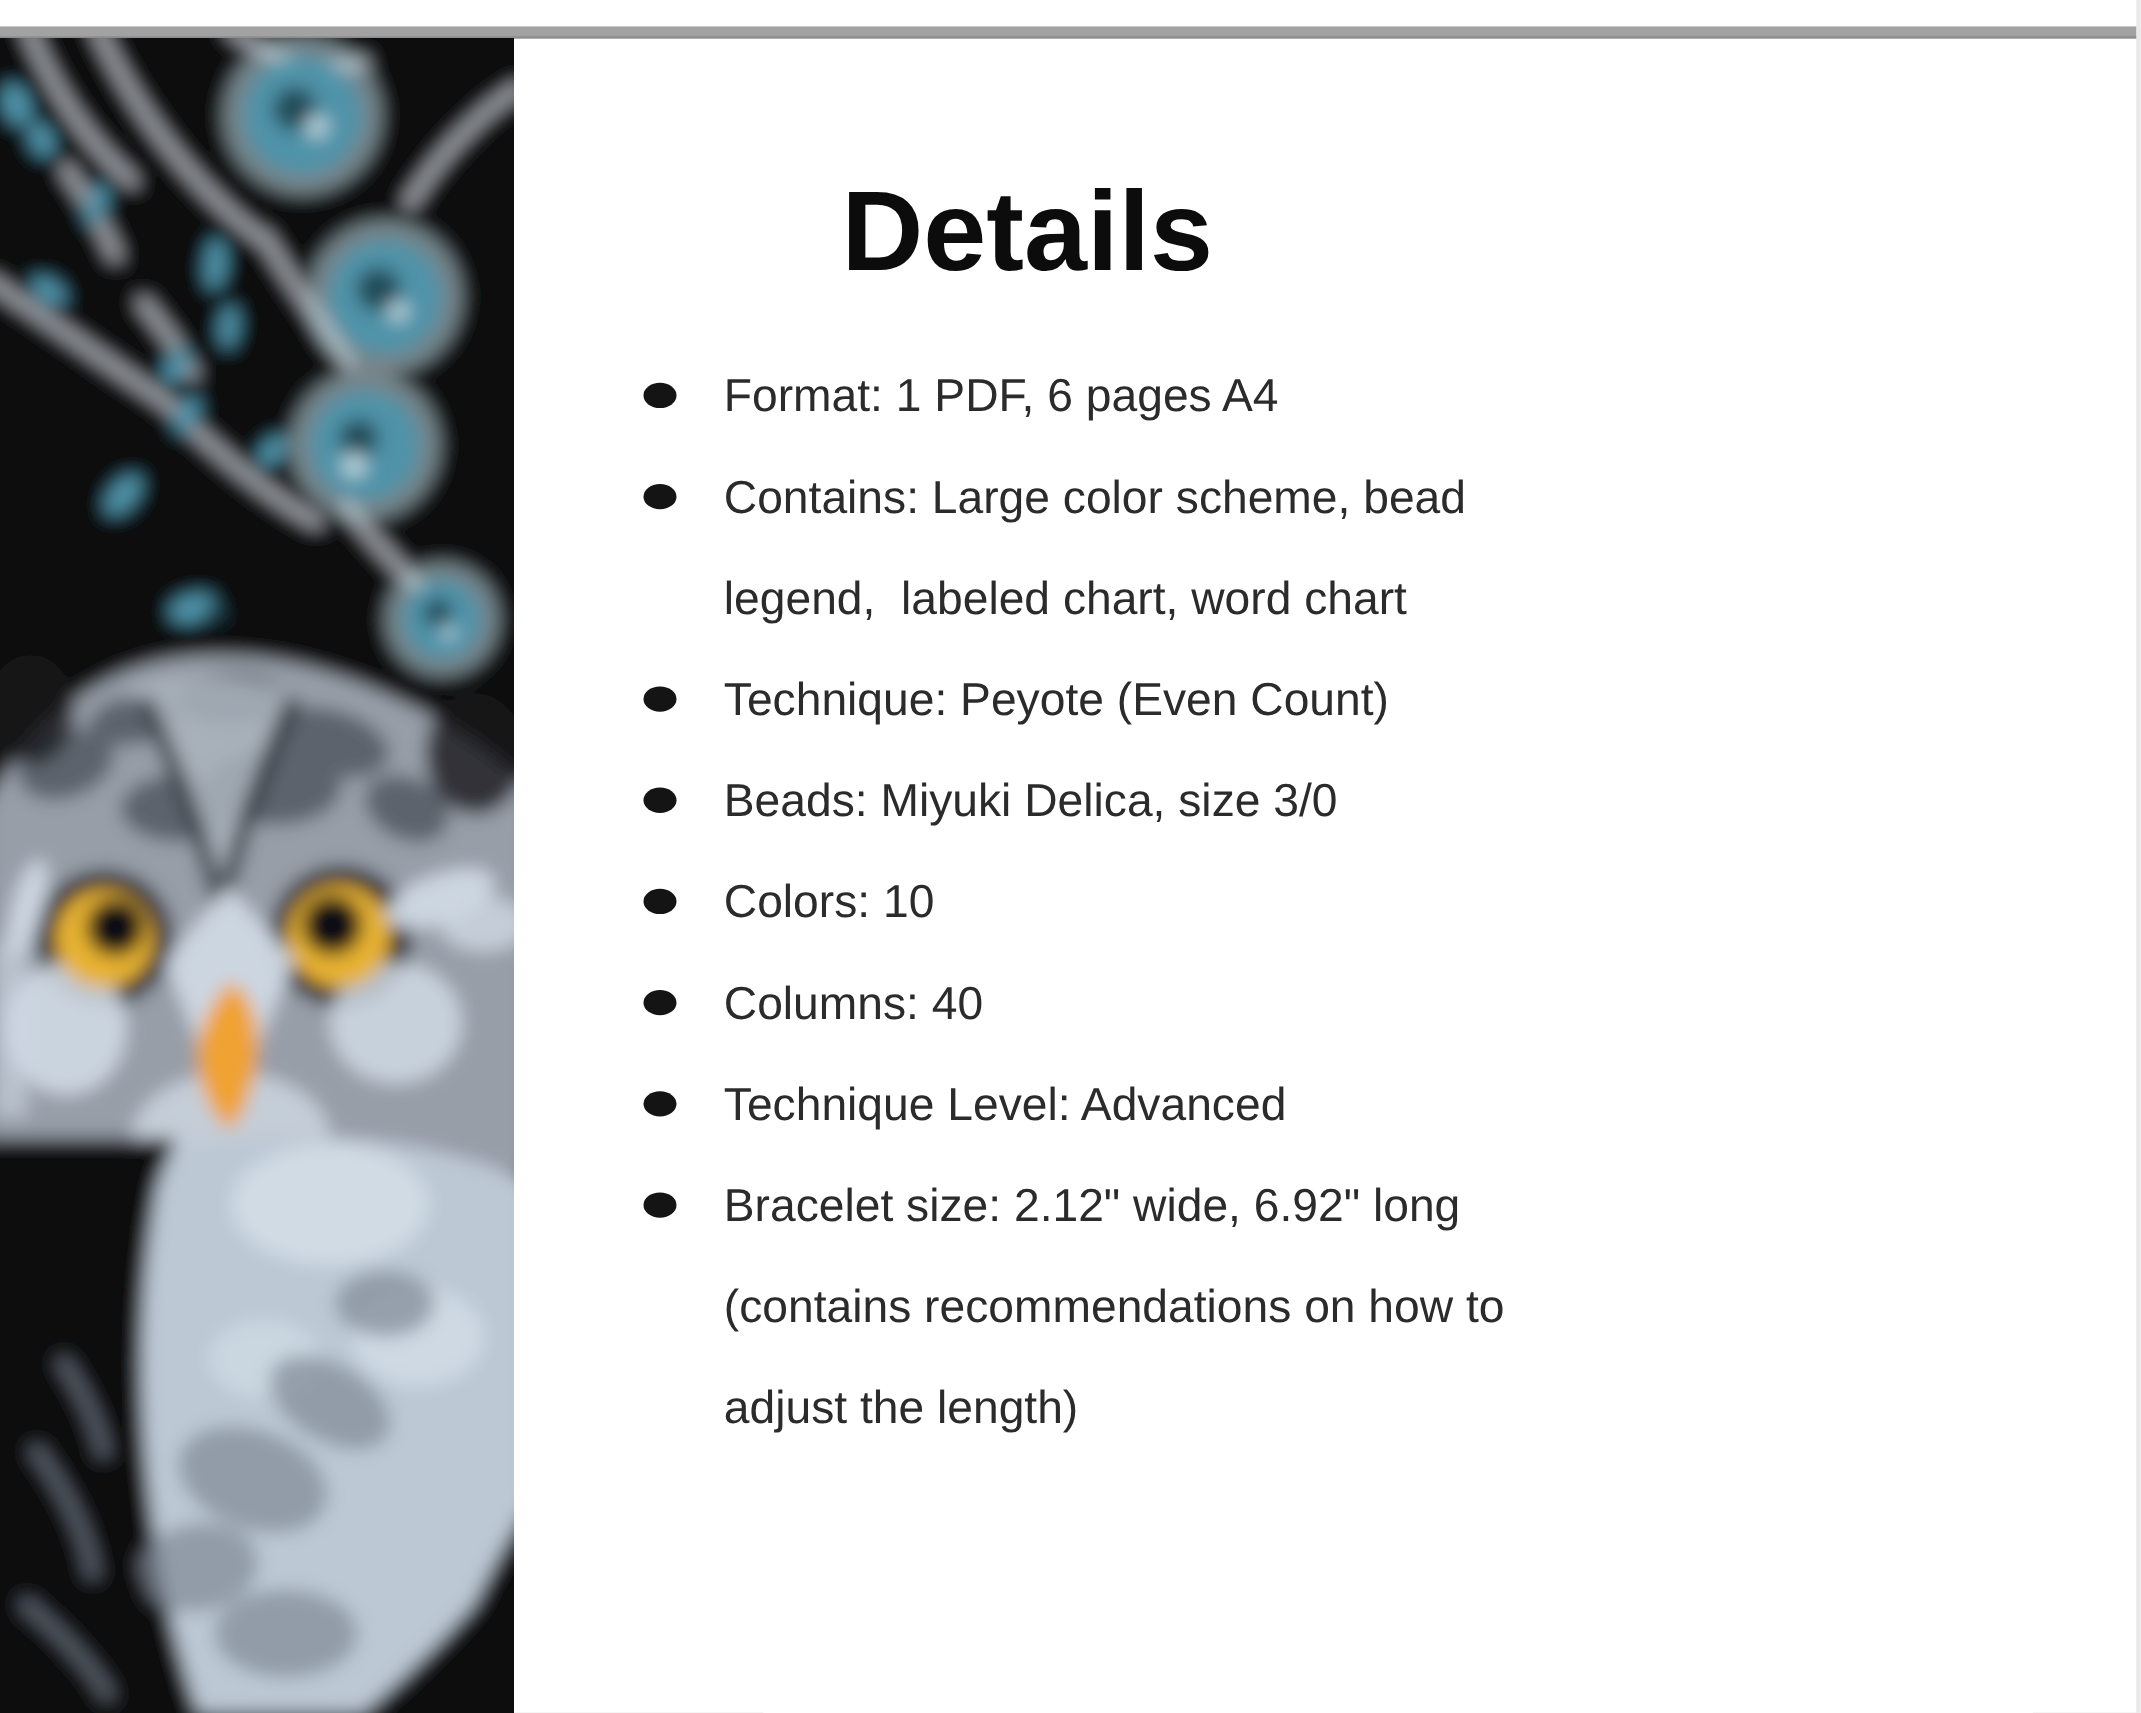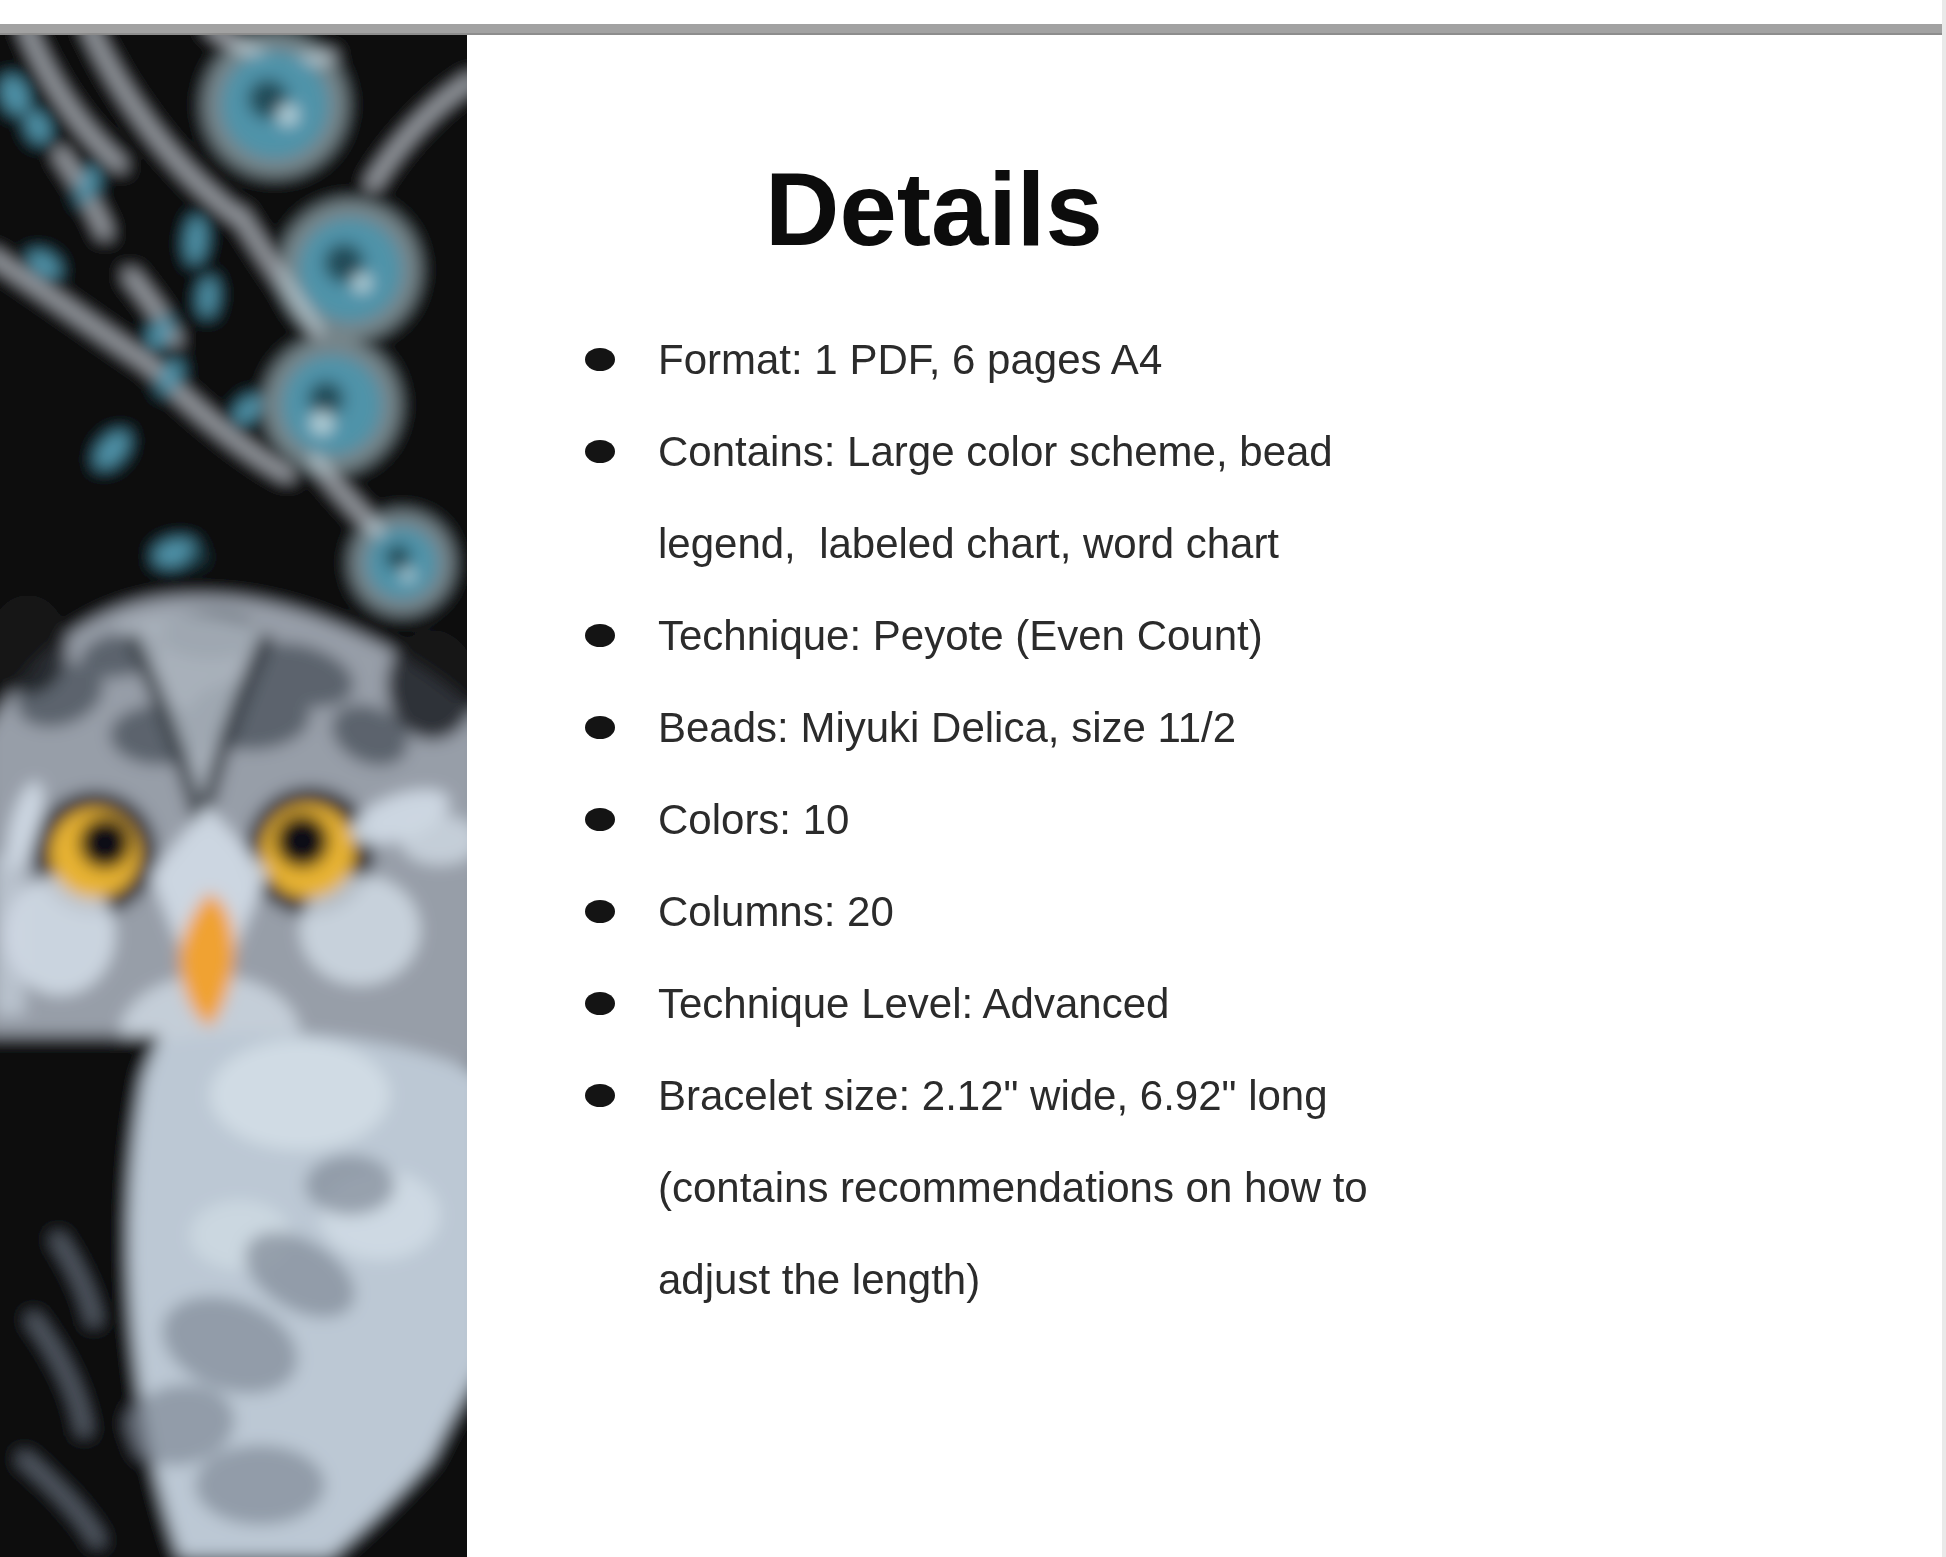--- a/index.html
+++ b/index.html
@@ -181,23 +181,23 @@
     </svg>
   </div>
 
   <div class="content">
     <h1 class="title">Details</h1>
     <ul class="details-list">
         <li>Format: 1 PDF, 6 pages A4</li>
         <li>Contains: Large color scheme, bead
 legend,  labeled chart, word chart</li>
         <li>Technique: Peyote (Even Count)</li>
-        <li>Beads: Miyuki Delica, size 11/2</li>
+        <li>Beads: Miyuki Delica, size 3/0</li>
         <li>Colors: 10</li>
-        <li>Columns: 20</li>
+        <li>Columns: 40</li>
         <li>Technique Level: Advanced</li>
         <li>Bracelet size: 2.12" wide, 6.92" long
 (contains recommendations on how to
 adjust the length)</li>
       </ul>
   </div>
 
 </div>
 
 </body></html>

